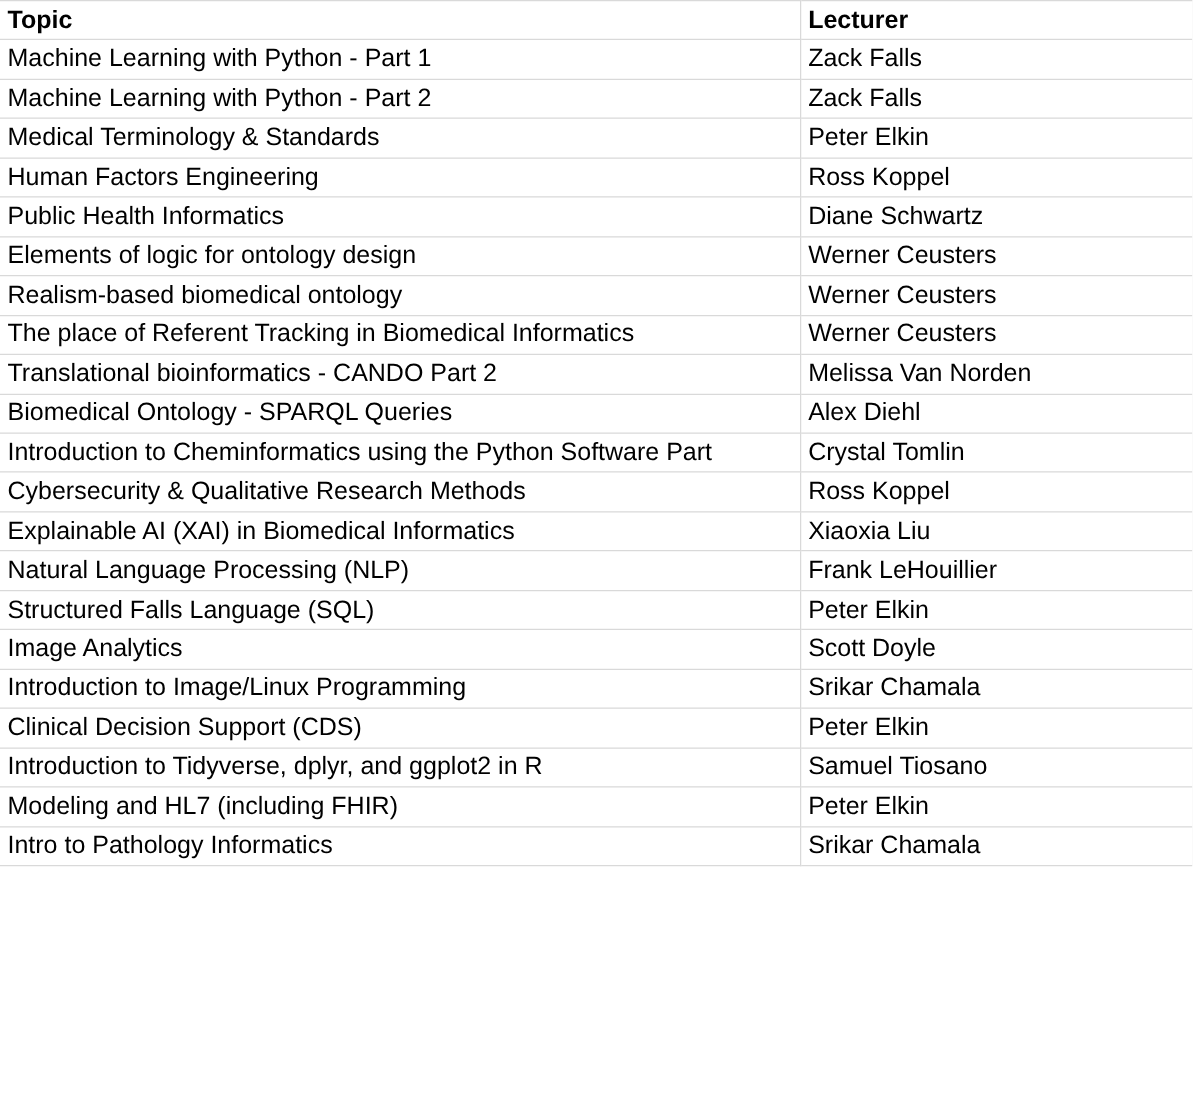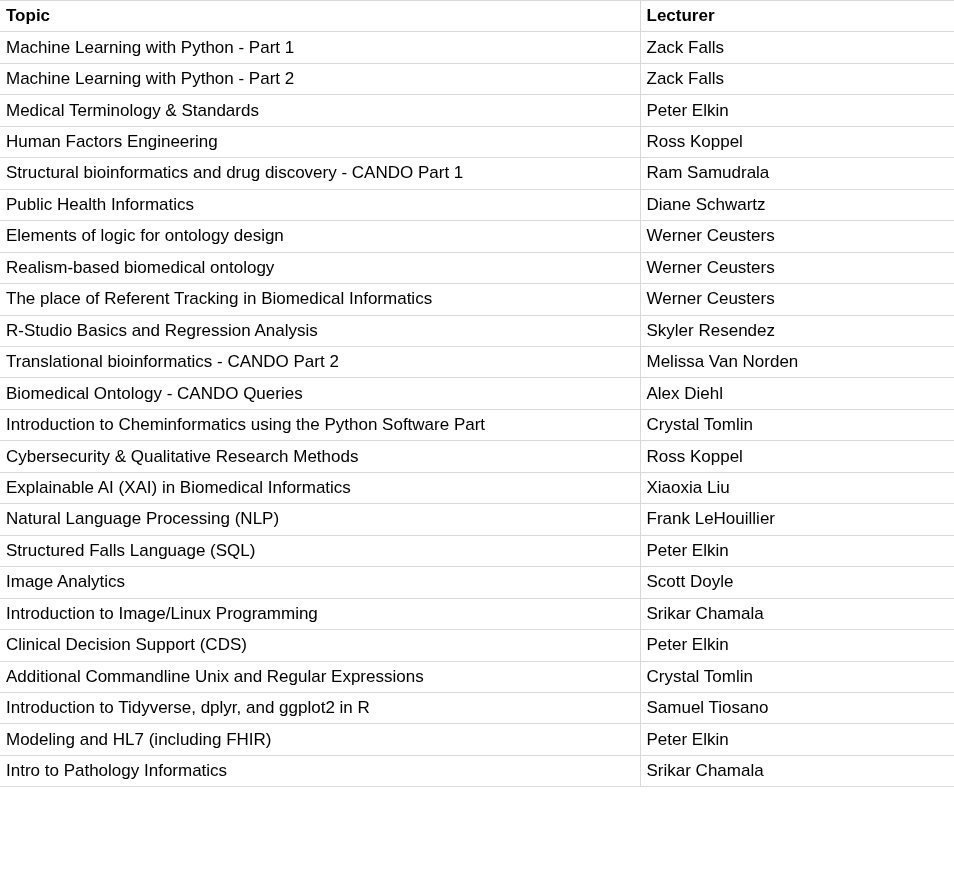--- a/index.html
+++ b/index.html
@@ -21,21 +21,21 @@
     border-top: 1px solid #d9d9d9;
     border-right: 1px solid #d9d9d9;
   }
   table.course-table col.topic-col    { width: 640px; }
   table.course-table col.lecturer-col { width: 314px; }
   table.course-table tr { height: 31.46px; }
   table.course-table th,
   table.course-table td {
     border-bottom: 1px solid #d9d9d9;
     padding: 0 4px 0 6px;
-    font-size: 17px;
+    font-size: 20px;
     color: #000000;
     text-align: left;
     vertical-align: middle;
     white-space: nowrap;
     overflow: hidden;
   }
   table.course-table th { font-weight: bold; }
   table.course-table th:first-child,
   table.course-table td:first-child {
     border-right: 1px solid #d9d9d9;
@@ -67,49 +67,41 @@
         </tr>
         <tr>
           <td>Medical Terminology &amp; Standards</td>
           <td>Peter Elkin</td>
         </tr>
         <tr>
           <td>Human Factors Engineering</td>
           <td>Ross Koppel</td>
         </tr>
         <tr>
-          <td>Structural bioinformatics and drug discovery - CANDO Part 1</td>
-          <td>Ram Samudrala</td>
-        </tr>
-        <tr>
           <td>Public Health Informatics</td>
           <td>Diane Schwartz</td>
         </tr>
         <tr>
           <td>Elements of logic for ontology design</td>
           <td>Werner Ceusters</td>
         </tr>
         <tr>
           <td>Realism-based biomedical ontology</td>
           <td>Werner Ceusters</td>
         </tr>
         <tr>
           <td>The place of Referent Tracking in Biomedical Informatics</td>
           <td>Werner Ceusters</td>
         </tr>
         <tr>
-          <td>R-Studio Basics and Regression Analysis</td>
-          <td>Skyler Resendez</td>
-        </tr>
-        <tr>
           <td>Translational bioinformatics - CANDO Part 2</td>
           <td>Melissa Van Norden</td>
         </tr>
         <tr>
-          <td>Biomedical Ontology - CANDO Queries</td>
+          <td>Biomedical Ontology - SPARQL Queries</td>
           <td>Alex Diehl</td>
         </tr>
         <tr>
           <td>Introduction to Cheminformatics using the Python Software Part</td>
           <td>Crystal Tomlin</td>
         </tr>
         <tr>
           <td>Cybersecurity &amp; Qualitative Research Methods</td>
           <td>Ross Koppel</td>
         </tr>
@@ -131,24 +123,20 @@
         </tr>
         <tr>
           <td>Introduction to Image/Linux Programming</td>
           <td>Srikar Chamala</td>
         </tr>
         <tr>
           <td>Clinical Decision Support (CDS)</td>
           <td>Peter Elkin</td>
         </tr>
         <tr>
-          <td>Additional Commandline Unix and Regular Expressions</td>
-          <td>Crystal Tomlin</td>
-        </tr>
-        <tr>
           <td>Introduction to Tidyverse, dplyr, and ggplot2 in R</td>
           <td>Samuel Tiosano</td>
         </tr>
         <tr>
           <td>Modeling and HL7 (including FHIR)</td>
           <td>Peter Elkin</td>
         </tr>
         <tr>
           <td>Intro to Pathology Informatics</td>
           <td>Srikar Chamala</td>

